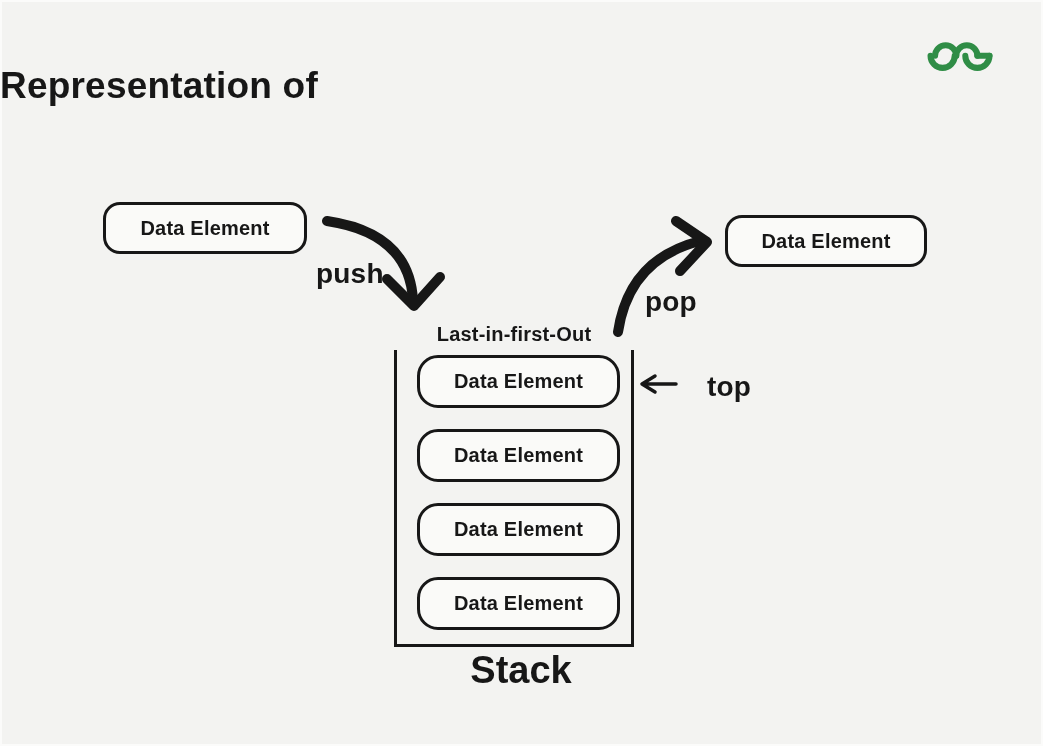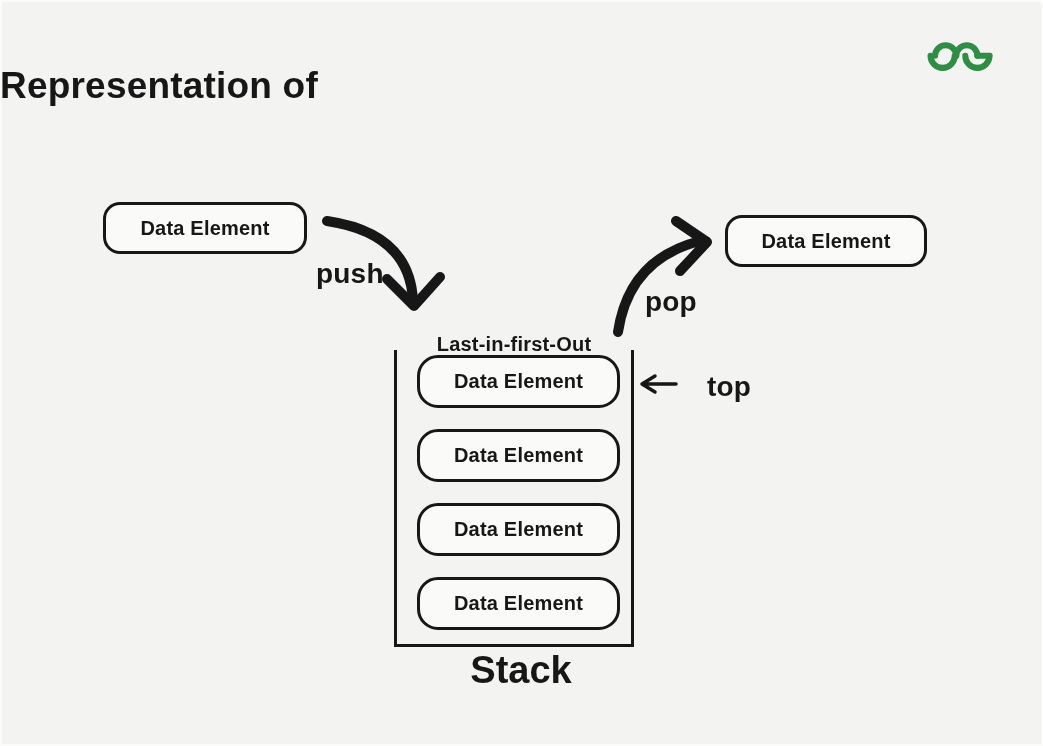--- a/index.html
+++ b/index.html
@@ -46,21 +46,21 @@
   .stack-item.i0{top:355px;}
   .stack-item.i1{top:429px;}
   .stack-item.i2{top:503px;}
   .stack-item.i3{top:577px;}
   .flow-label{
     position:absolute;font-weight:700;font-size:28px;color:var(--ink);
     letter-spacing:0.2px;white-space:nowrap;
   }
   .push-label{left:316px;top:258px;}
   .pop-label{left:645px;top:286px;text-align:right;}
-  .lifo-label{left:404px;top:333px;width:220px;text-align:center;font-size:20px;}
+  .lifo-label{left:404px;top:323px;width:220px;text-align:center;font-size:20px;}
   .top-label{left:707px;top:371px;}
   .stack-caption{
     position:absolute;left:421px;top:649px;width:200px;text-align:center;
     font-size:38px;font-weight:800;color:var(--ink);
   }
   .arrows{position:absolute;left:0;top:0;pointer-events:none;}
 </style>
 </head>
 <body>
 

